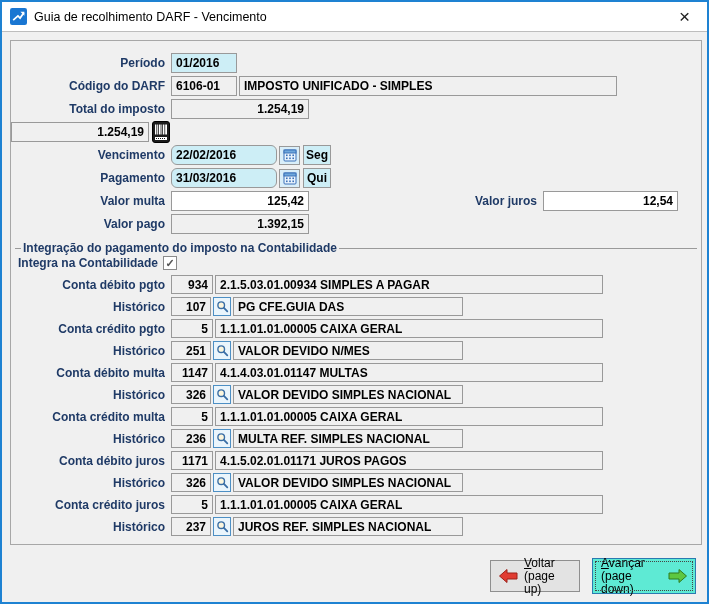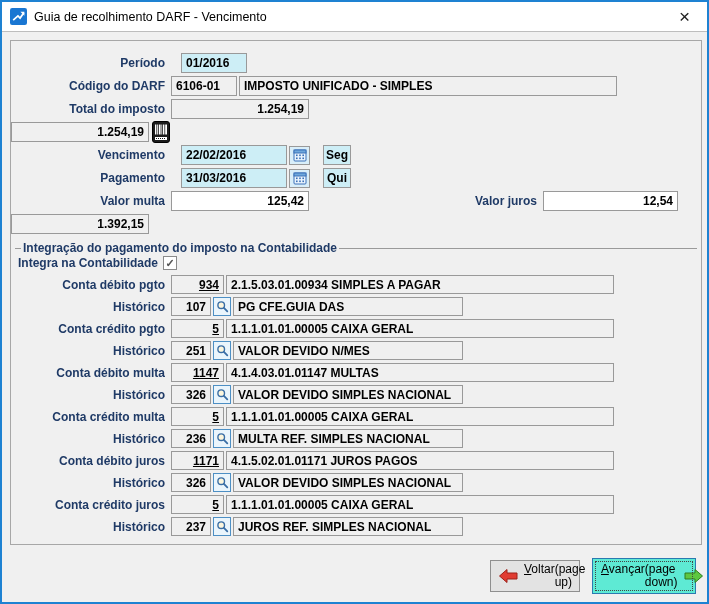--- a/index.html
+++ b/index.html
@@ -27,27 +27,27 @@
   .lbl {
     width:160px; text-align:right; padding-right:6px; flex-shrink:0;
     font-weight:bold; font-size:12px; color:#1f3a66; white-space:nowrap;
   }
   .fld {
     border:1px solid #999; background:#f0f0f0; height:20px;
     display:flex; align-items:center; padding:0 4px;
     font-weight:bold; font-size:12px; color:#000; white-space:nowrap;
     overflow:hidden; flex-shrink:0;
   }
-  .cyan { background:#cdeef6;margin-left:10px; }
+  .cyan { background:#cdeef6; }
   .white { background:#ffffff; }
   .right { justify-content:flex-end; }
   .center { justify-content:center; padding:0 2px; }
-  .w66 { width:66px; } .w138 { width:138px; } .w106 { width:106px; }
+  .w66 { width:66px; } .w138 { width:138px; } .w106 { width:106px;border-radius:6px; }
   .w28 { width:28px; } .w378 { width:378px; } .w135 { width:135px; }
-  .w53 { width:53px;text-decoration:underline; } .w40 { width:40px; } .w388 { width:388px; } .w230 { width:230px; }
+  .w53 { width:42px; } .w40 { width:40px; } .w388 { width:388px; } .w230 { width:230px; }
   .gap2 { width:2px; flex-shrink:0; } .gap3 { width:3px; flex-shrink:0; }
   .icon-btn {
     width:21px; height:19px; border:1px solid #999; background:#d9eef9;
     display:flex; align-items:center; justify-content:center; margin-left:2px;
     padding:0; cursor:default; flex-shrink:0;
   }
   .search-btn {
     width:18px; height:19px; border:1px solid #4d8fc4; background:#eaf5fc;
     display:flex; align-items:center; justify-content:center; margin:0 2px;
     padding:0; cursor:default; flex-shrink:0;
@@ -71,21 +71,21 @@
   }
   .irow { display:flex; align-items:center; height:19px; margin-bottom:3px; }
   .irow .fld { height:19px; }
   .btn {
     position:absolute; background:#e3e3e3; border:1px solid #8f8f8f;
     display:flex; align-items:center; padding:0 8px; cursor:default;
     font-size:12px; color:#000;
   }
   .btn-voltar { left:488px; top:558px; width:90px; height:32px; }
   .btn-avancar { left:590px; top:556px; width:104px; height:36px; border:1px solid #2a7ab0; background:#5eead4; }
-  .btn-textcol { display:flex; flex-direction:row; line-height:13px; text-align:left; }
+  .btn-textcol { display:flex; flex-direction:column; line-height:13px; text-align:left; }
   .btn-title { display:block; }
   .btn-title::first-letter { text-decoration:underline; }
   .btn-sub { display:block; }
   .arrow-svg { flex-shrink:0; }
   .btn-voltar .arrow-svg { margin-right:6px; }
   .btn-avancar .arrow-svg { margin-left:6px; }
   .focus-rect {
     position:absolute; left:2px; top:2px; right:2px; bottom:2px;
     border:1px dotted #444; pointer-events:none;
   }
@@ -195,20 +195,21 @@
 
     <div class="frow">
       <span class="lbl">Valor multa</span>
       <div class="fld white right w138">125,42</div>
       <span class="lbl2">Valor juros</span>
       <div class="fld white right w135">12,54</div>
       <span class="juros-end"></span>
     </div>
 
     <div class="frow">
+      <span class="lbl">Valor pago</span>
       <div class="fld right w138">1.392,15</div>
     </div>
 
     <div class="groupline">
       <span class="gl-seg"></span>
       <span class="gl-text">Integração do pagamento do imposto na Contabilidade</span>
       <span class="gl-fill"></span>
     </div>
 
     <div class="chk-row">

